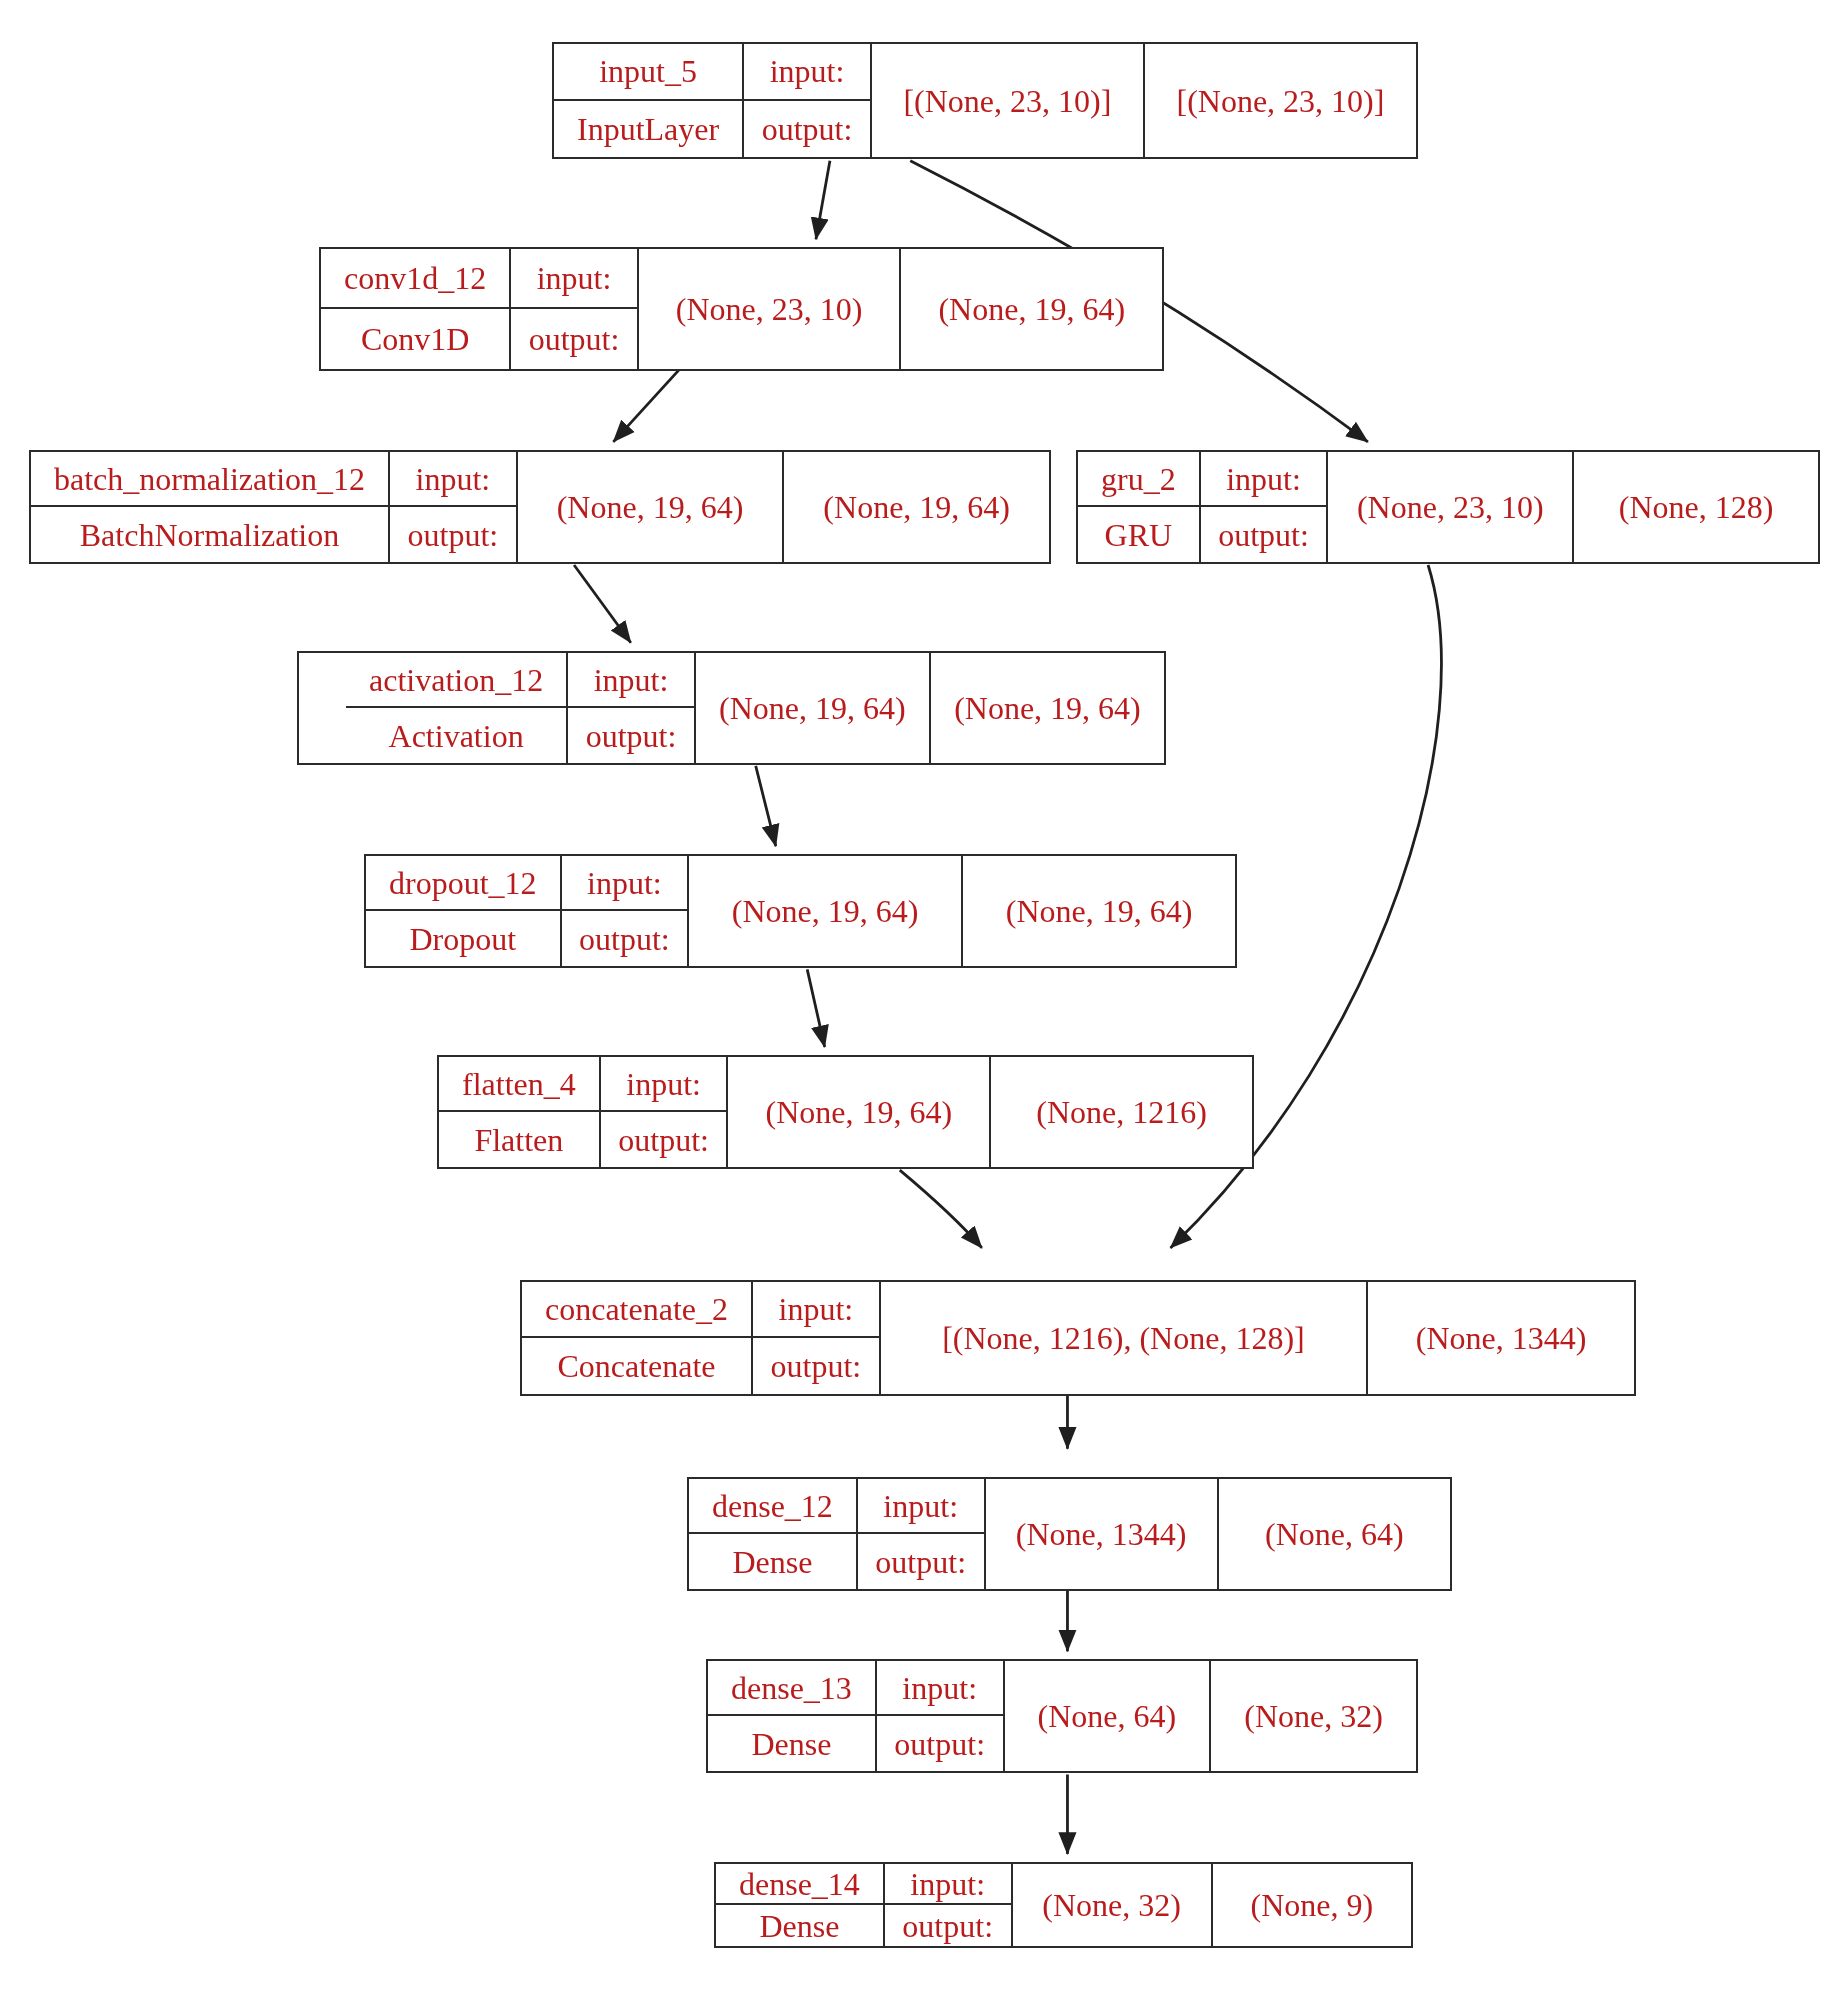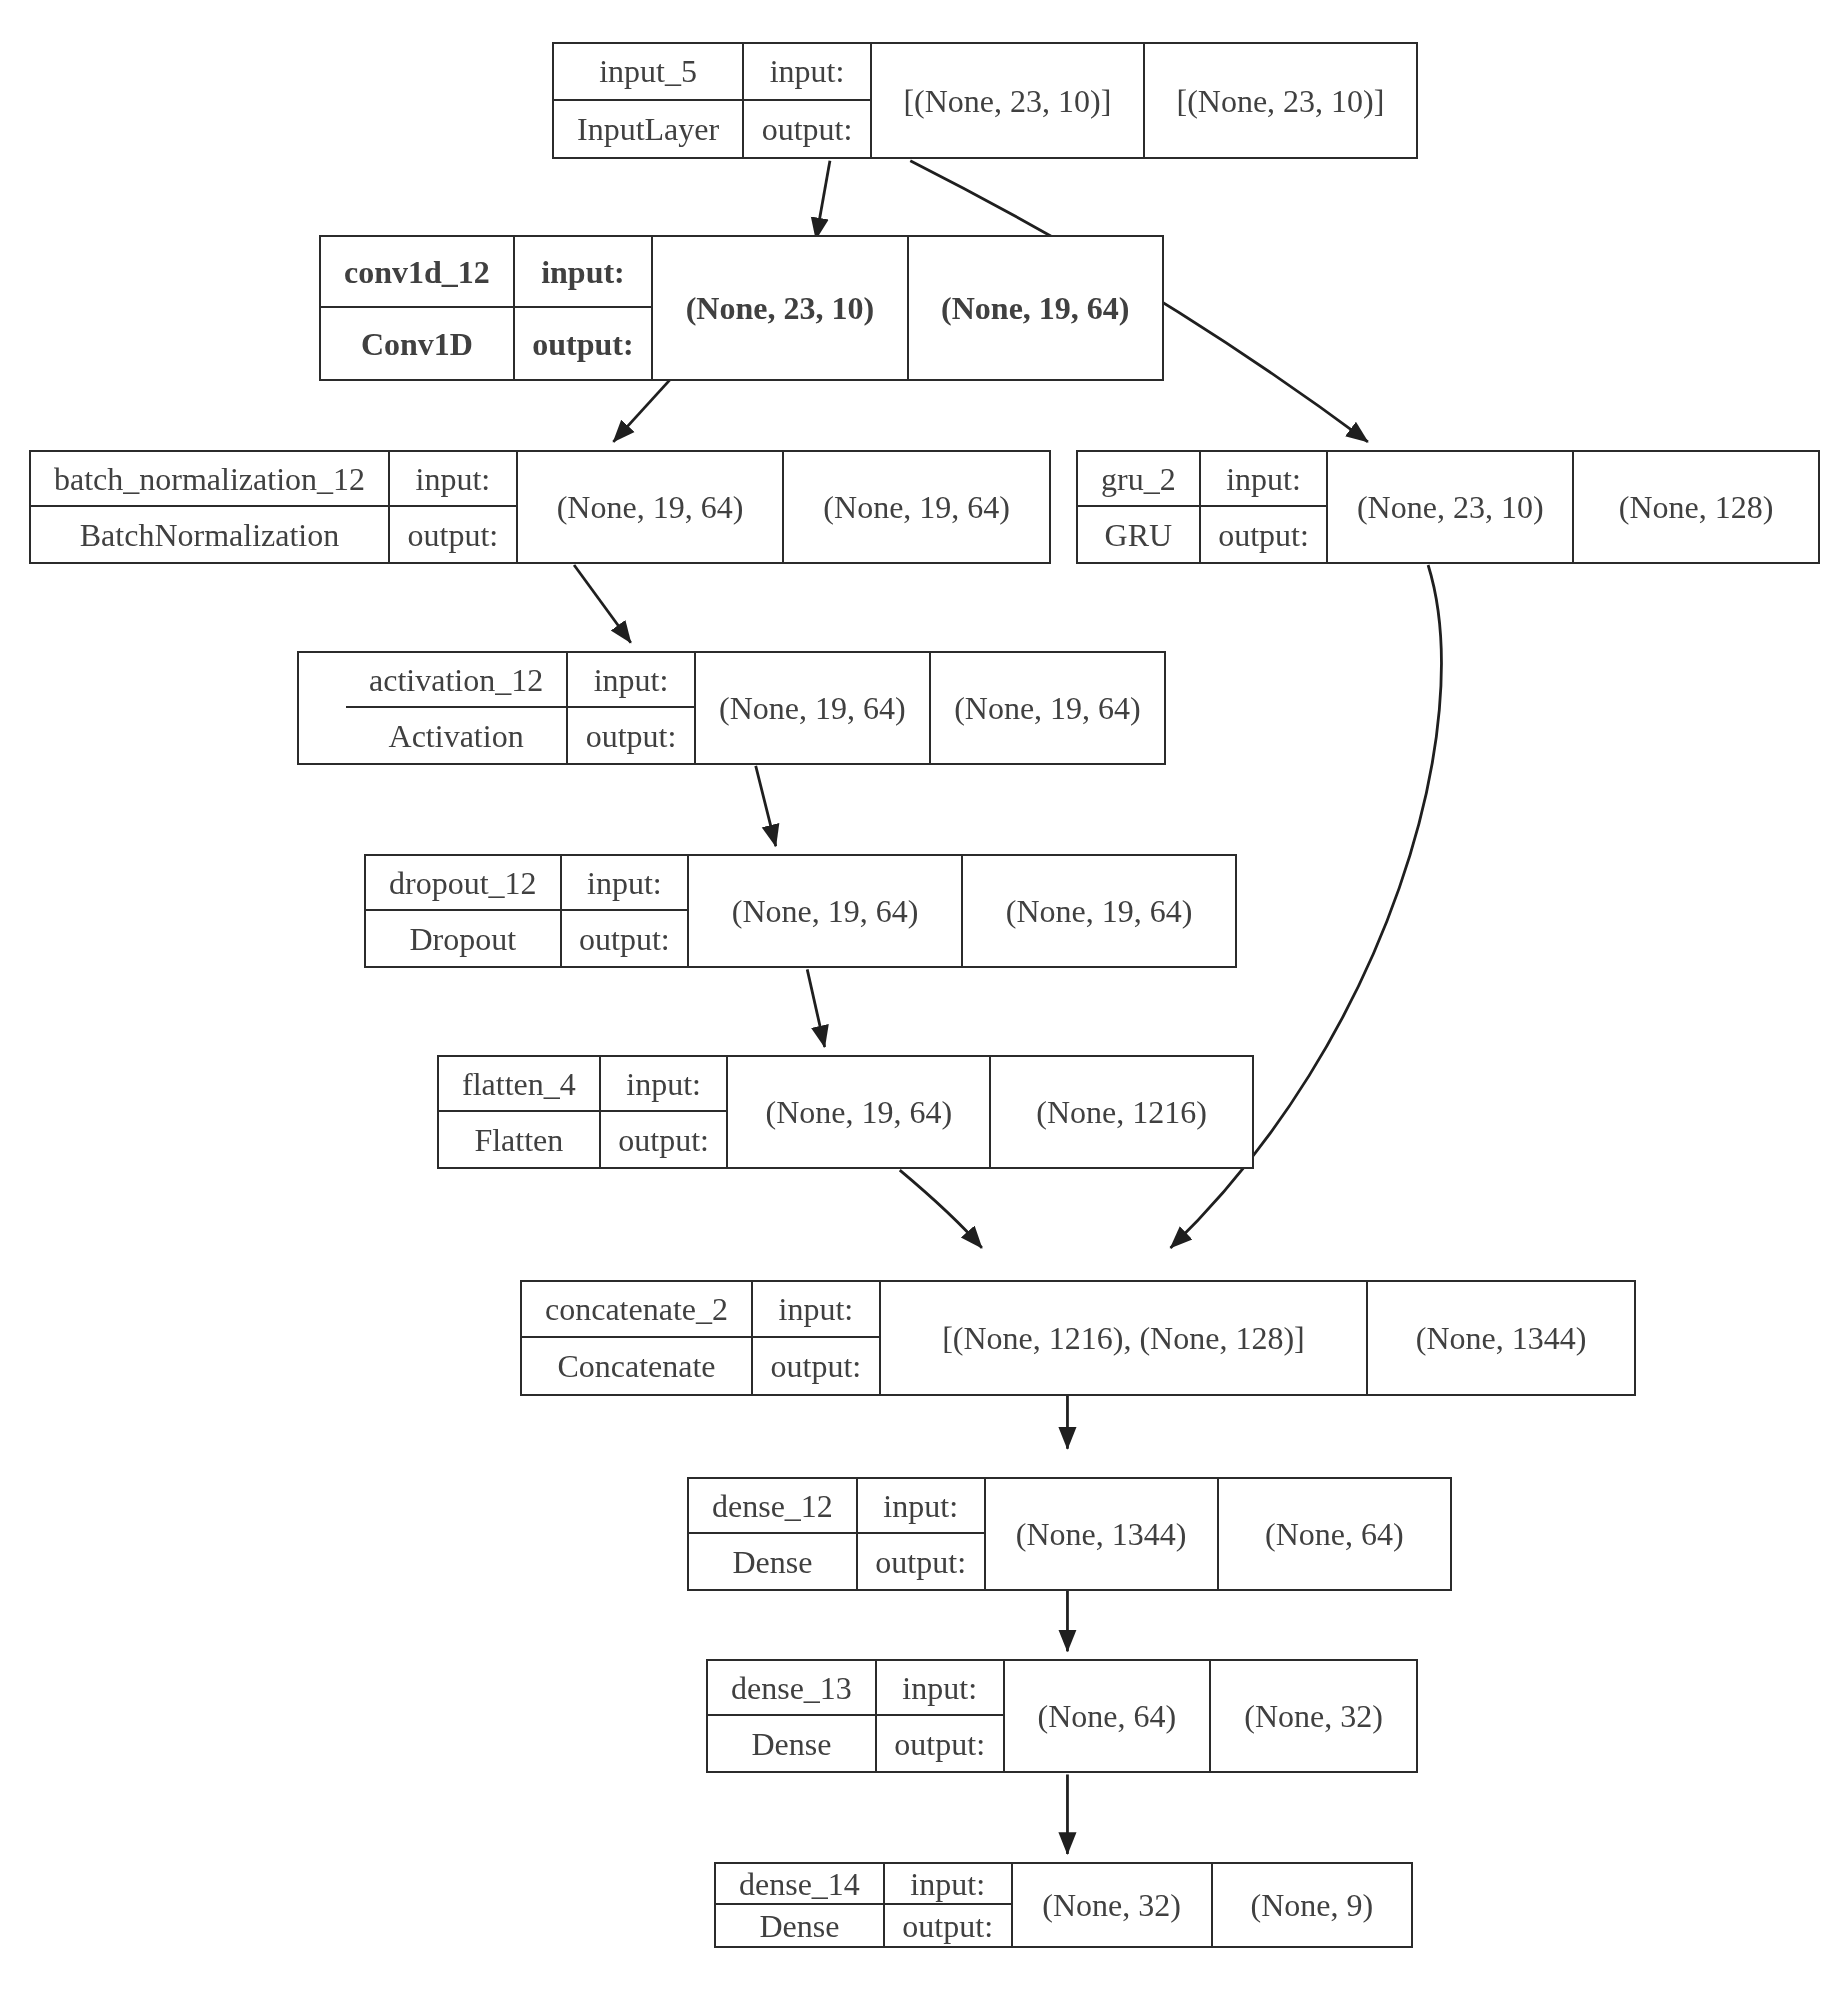--- a/index.html
+++ b/index.html
@@ -2,21 +2,21 @@
 <html style="font-size:14px"><head>
 <meta charset="utf-8">
 <style>
   html, body { margin: 0; padding: 0; background: #ffffff; }
   #canvas {
     position: relative;
     width: 1838px;
     height: 2012px;
     background: #ffffff;
     font-family: "Liberation Serif", "DejaVu Serif", serif;
-    color: #404040;
+    color: #b91c1c;
     overflow: hidden;
   }
   #edge-layer {
     position: absolute;
     left: 0; top: 0;
     width: 1838px; height: 2012px;
     z-index: 1;
   }
   .node {
     position: absolute;
@@ -72,21 +72,21 @@
 
   <div class="node" style="left:552px; top:42px; width:866px; height:117px;">
     <div class="cell cell-name">input_5</div>
     <div class="cell cell-io-in">input:</div>
     <div class="cell cell-shape-in">[(None, 23, 10)]</div>
     <div class="cell cell-shape-out">[(None, 23, 10)]</div>
     <div class="cell cell-class">InputLayer</div>
     <div class="cell cell-io-out">output:</div>
   </div>
 
-  <div class="node" style="left:319px; top:235px; width:845px; height:146px;font-weight:bold;">
+  <div class="node" style="left:319px; top:247px; width:845px; height:124px;">
     <div class="cell cell-name">conv1d_12</div>
     <div class="cell cell-io-in">input:</div>
     <div class="cell cell-shape-in">(None, 23, 10)</div>
     <div class="cell cell-shape-out">(None, 19, 64)</div>
     <div class="cell cell-class">Conv1D</div>
     <div class="cell cell-io-out">output:</div>
   </div>
 
   <div class="node" style="left:29px; top:450px; width:1022px; height:114px;">
     <div class="cell cell-name">batch_normalization_12</div>

